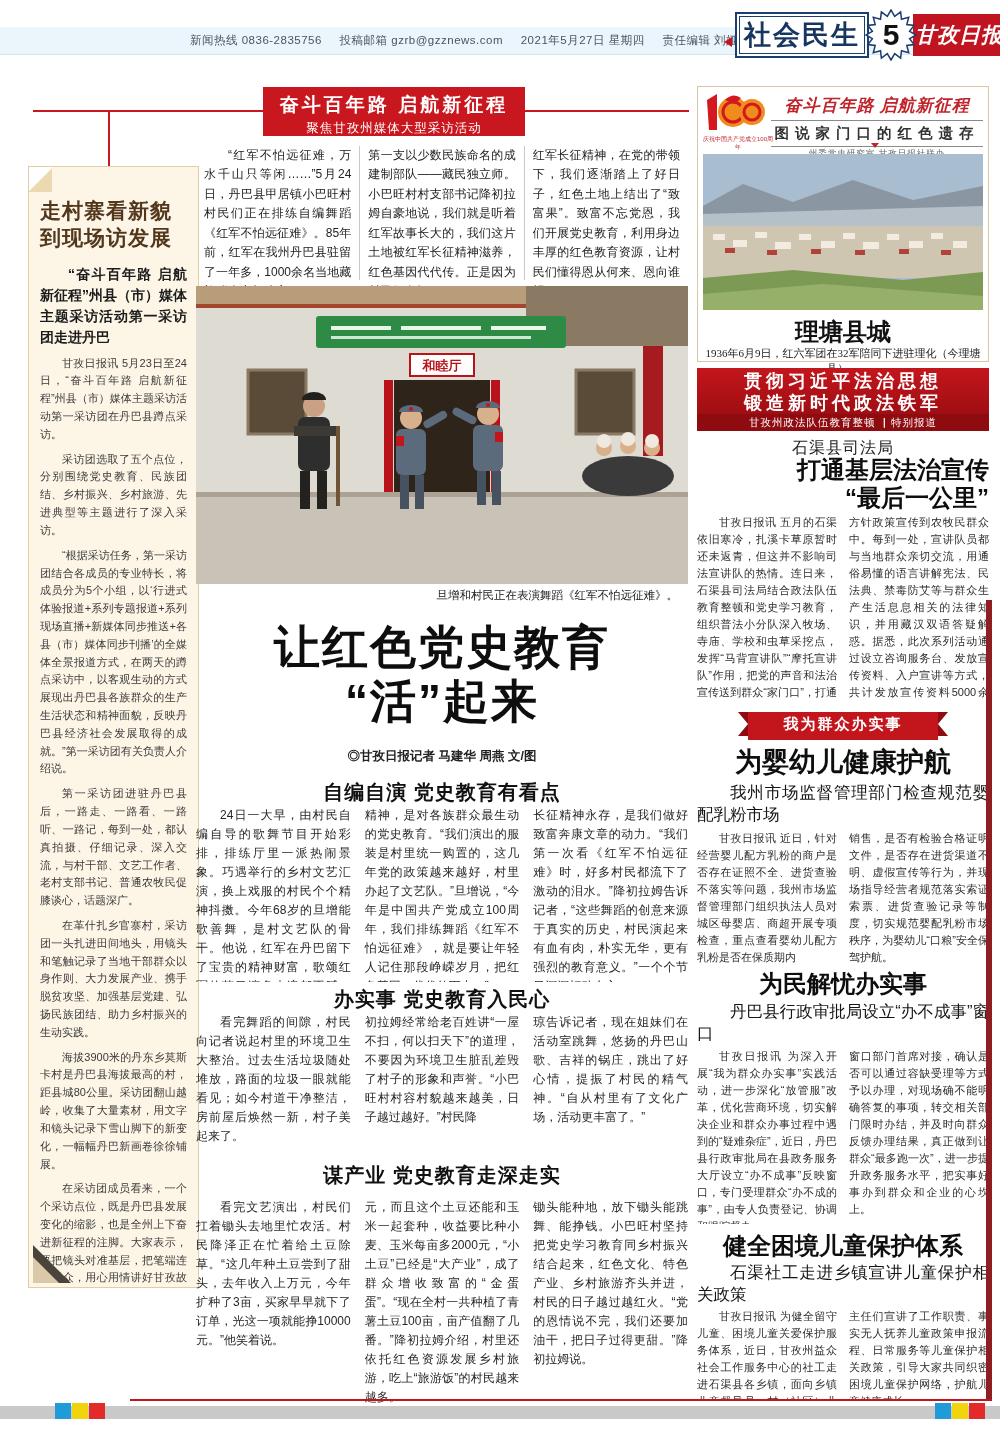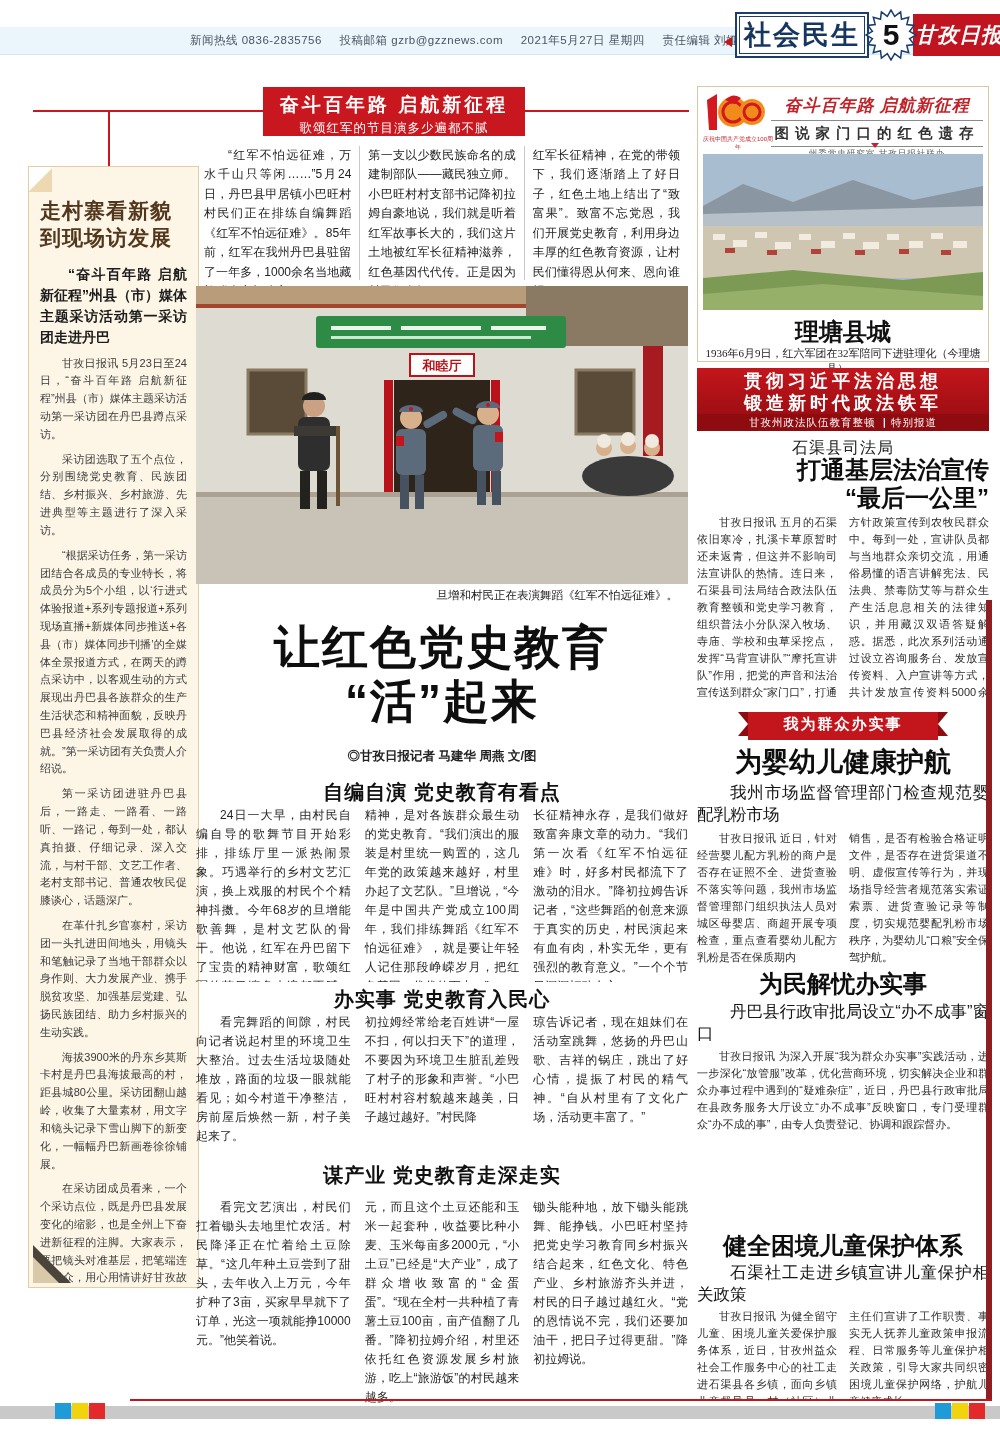--- a/index.html
+++ b/index.html
@@ -109,21 +109,21 @@
       </svg>
       <div class="num">5</div>
     </div>
     <div class="masthead-box">甘孜日报</div>
   </div>
 
   <div class="banner-line"></div>
   <div class="banner-pin"></div>
   <div class="banner">
     <div class="l1">奋斗百年路 启航新征程</div>
-    <div class="l2">歌颂红军的节目演多少遍都不腻</div>
+    <div class="l2">聚焦甘孜州媒体大型采访活动</div>
   </div>
 
   <div class="note">
     <div class="fold2"></div>
     <div class="fold"></div>
     <div class="note-title">
       <div>走村寨看新貌</div>
       <div>到现场访发展</div>
     </div>
     <div class="note-sub">“奋斗百年路 启航新征程”州县（市）媒体主题采访活动第一采访团走进丹巴</div>
@@ -344,20 +344,23 @@
 
     </div>
   </div>
 
   <div class="r-head-big" style="top:968px;font-size:24px;">为民解忧办实事</div>
   <div class="r-subtitle" style="top:1000px;">丹巴县行政审批局设立“办不成事”窗口</div>
   <div class="body2" style="top:1048px;height:176px;">
     <div class="col">
         <p class="ind">甘孜日报讯 为深入开展“我为群众办实事”实践活动，进一步深化“放管服”改革，优化营商环境，切实解决企业和群众办事过程中遇到的“疑难杂症”，近日，丹巴县行政审批局在县政务服务大厅设立“办不成事”反映窗口，专门受理群众“办不成的事”，由专人负责登记、协调和跟踪督办。</p>
       </div>
+    <div class="col">
+        <p>窗口部门首席对接，确认是否可以通过容缺受理等方式予以办理，对现场确不能明确答复的事项，转交相关部门限时办结，并及时向群众反馈办理结果，真正做到让群众“最多跑一次”，进一步提升政务服务水平，把实事好事办到群众和企业的心坎上。</p>
+      </div>
   </div>
 
   <div class="r-head-big" style="top:1230px;font-size:24px;">健全困境儿童保护体系</div>
   <div class="r-subtitle" style="top:1261px;">石渠社工走进乡镇宣讲儿童保护相关政策</div>
   <div class="body2" style="top:1308px;height:92px;">
     <div class="col">
         <p class="ind">甘孜日报讯 为健全留守儿童、困境儿童关爱保护服务体系，近日，甘孜州益众社会工作服务中心的社工走进石渠县各乡镇，面向乡镇儿童督导员、村（社区）儿童</p>
       </div>
     <div class="col">
         <p>主任们宣讲了工作职责、事实无人抚养儿童政策申报流程、日常服务等儿童保护相关政策，引导大家共同织密困境儿童保护网络，护航儿童健康成长。</p>

